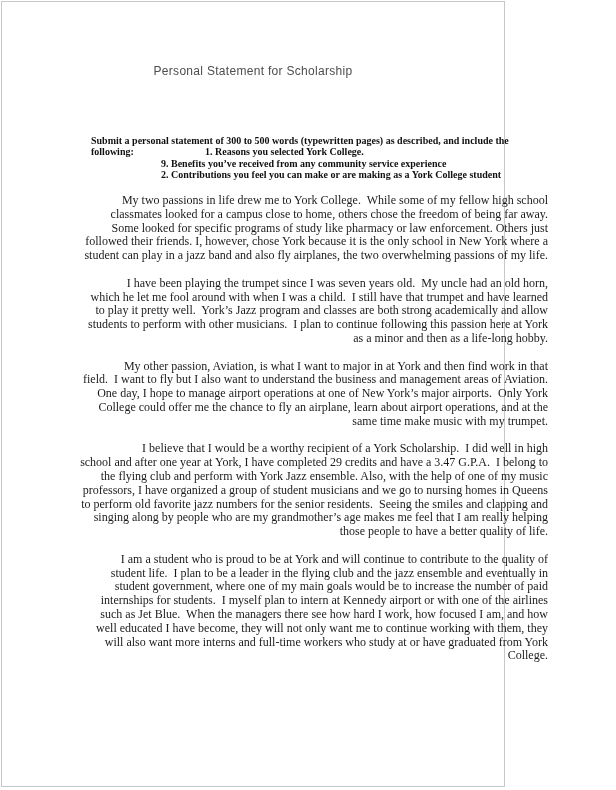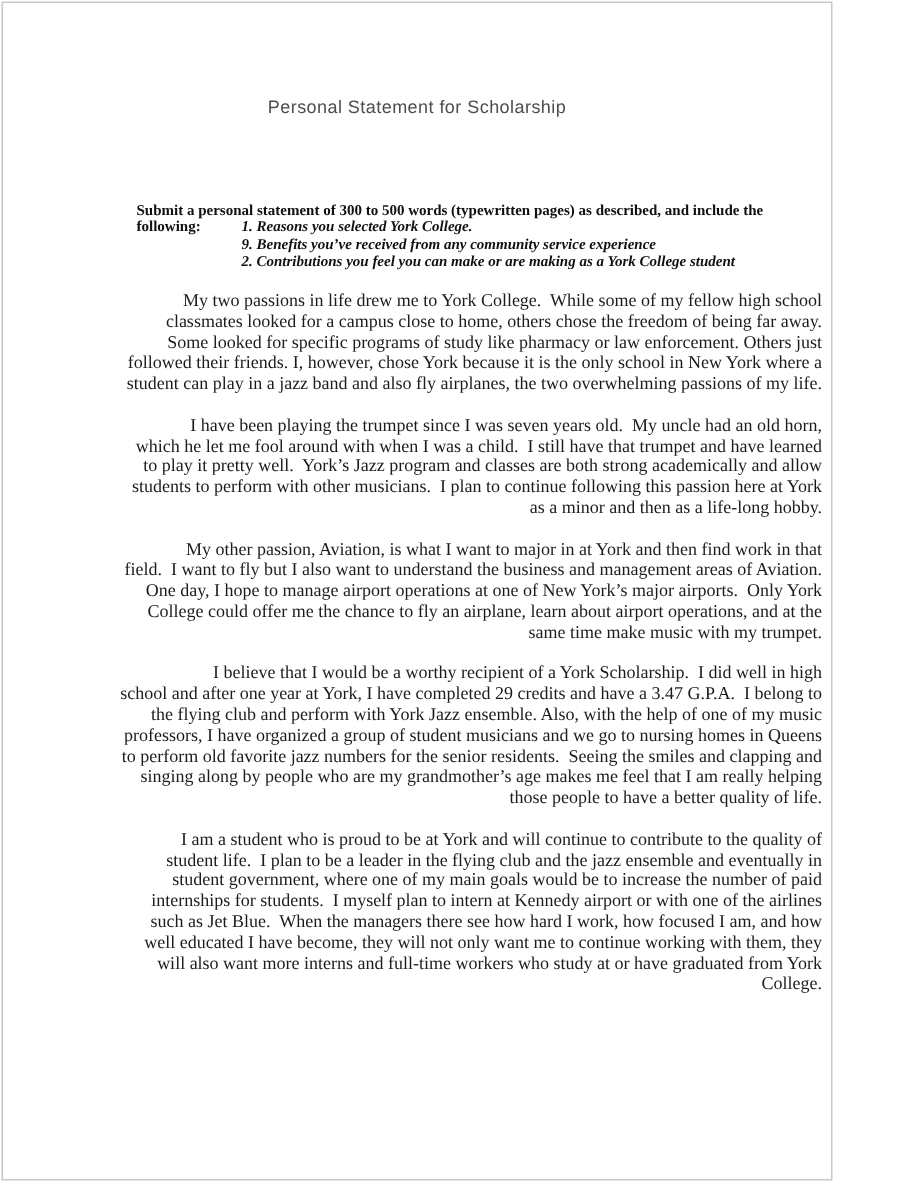--- a/index.html
+++ b/index.html
@@ -7,21 +7,21 @@
     padding: 0;
     background: #ffffff;
     width: 616px;
     height: 790px;
     overflow: hidden;
   }
   .page {
     position: absolute;
     left: 1px;
     top: 1px;
-    width: 554px;
+    width: 504px;
     height: 786px;
     box-sizing: border-box;
     background: #ffffff;
     border: 1px solid #c8c8c8;
   }
   .doc-title {
     position: absolute;
     top: 62px;
     left: 0;
     width: 100%;
@@ -43,29 +43,29 @@
     font-size: 10px;
     line-height: 11.3px;
     color: #101010;
   }
   .instr-intro {
     white-space: nowrap;
   }
   .follow-row {
     display: flex;
     align-items: baseline;
+    gap: 44px;
   }
   .follow-label {
     display: inline-block;
     width: 70px;
     flex: 0 0 70px;
   }
   .instr-item {
     white-space: nowrap;
-    font-style: italic;
   }
   .instr-item.indent {
     padding-left: 70px;
   }
   .essay {
     position: absolute;
     top: 192px;
     left: 78px;
     width: 468px;
     font-family: "Liberation Serif", serif;

